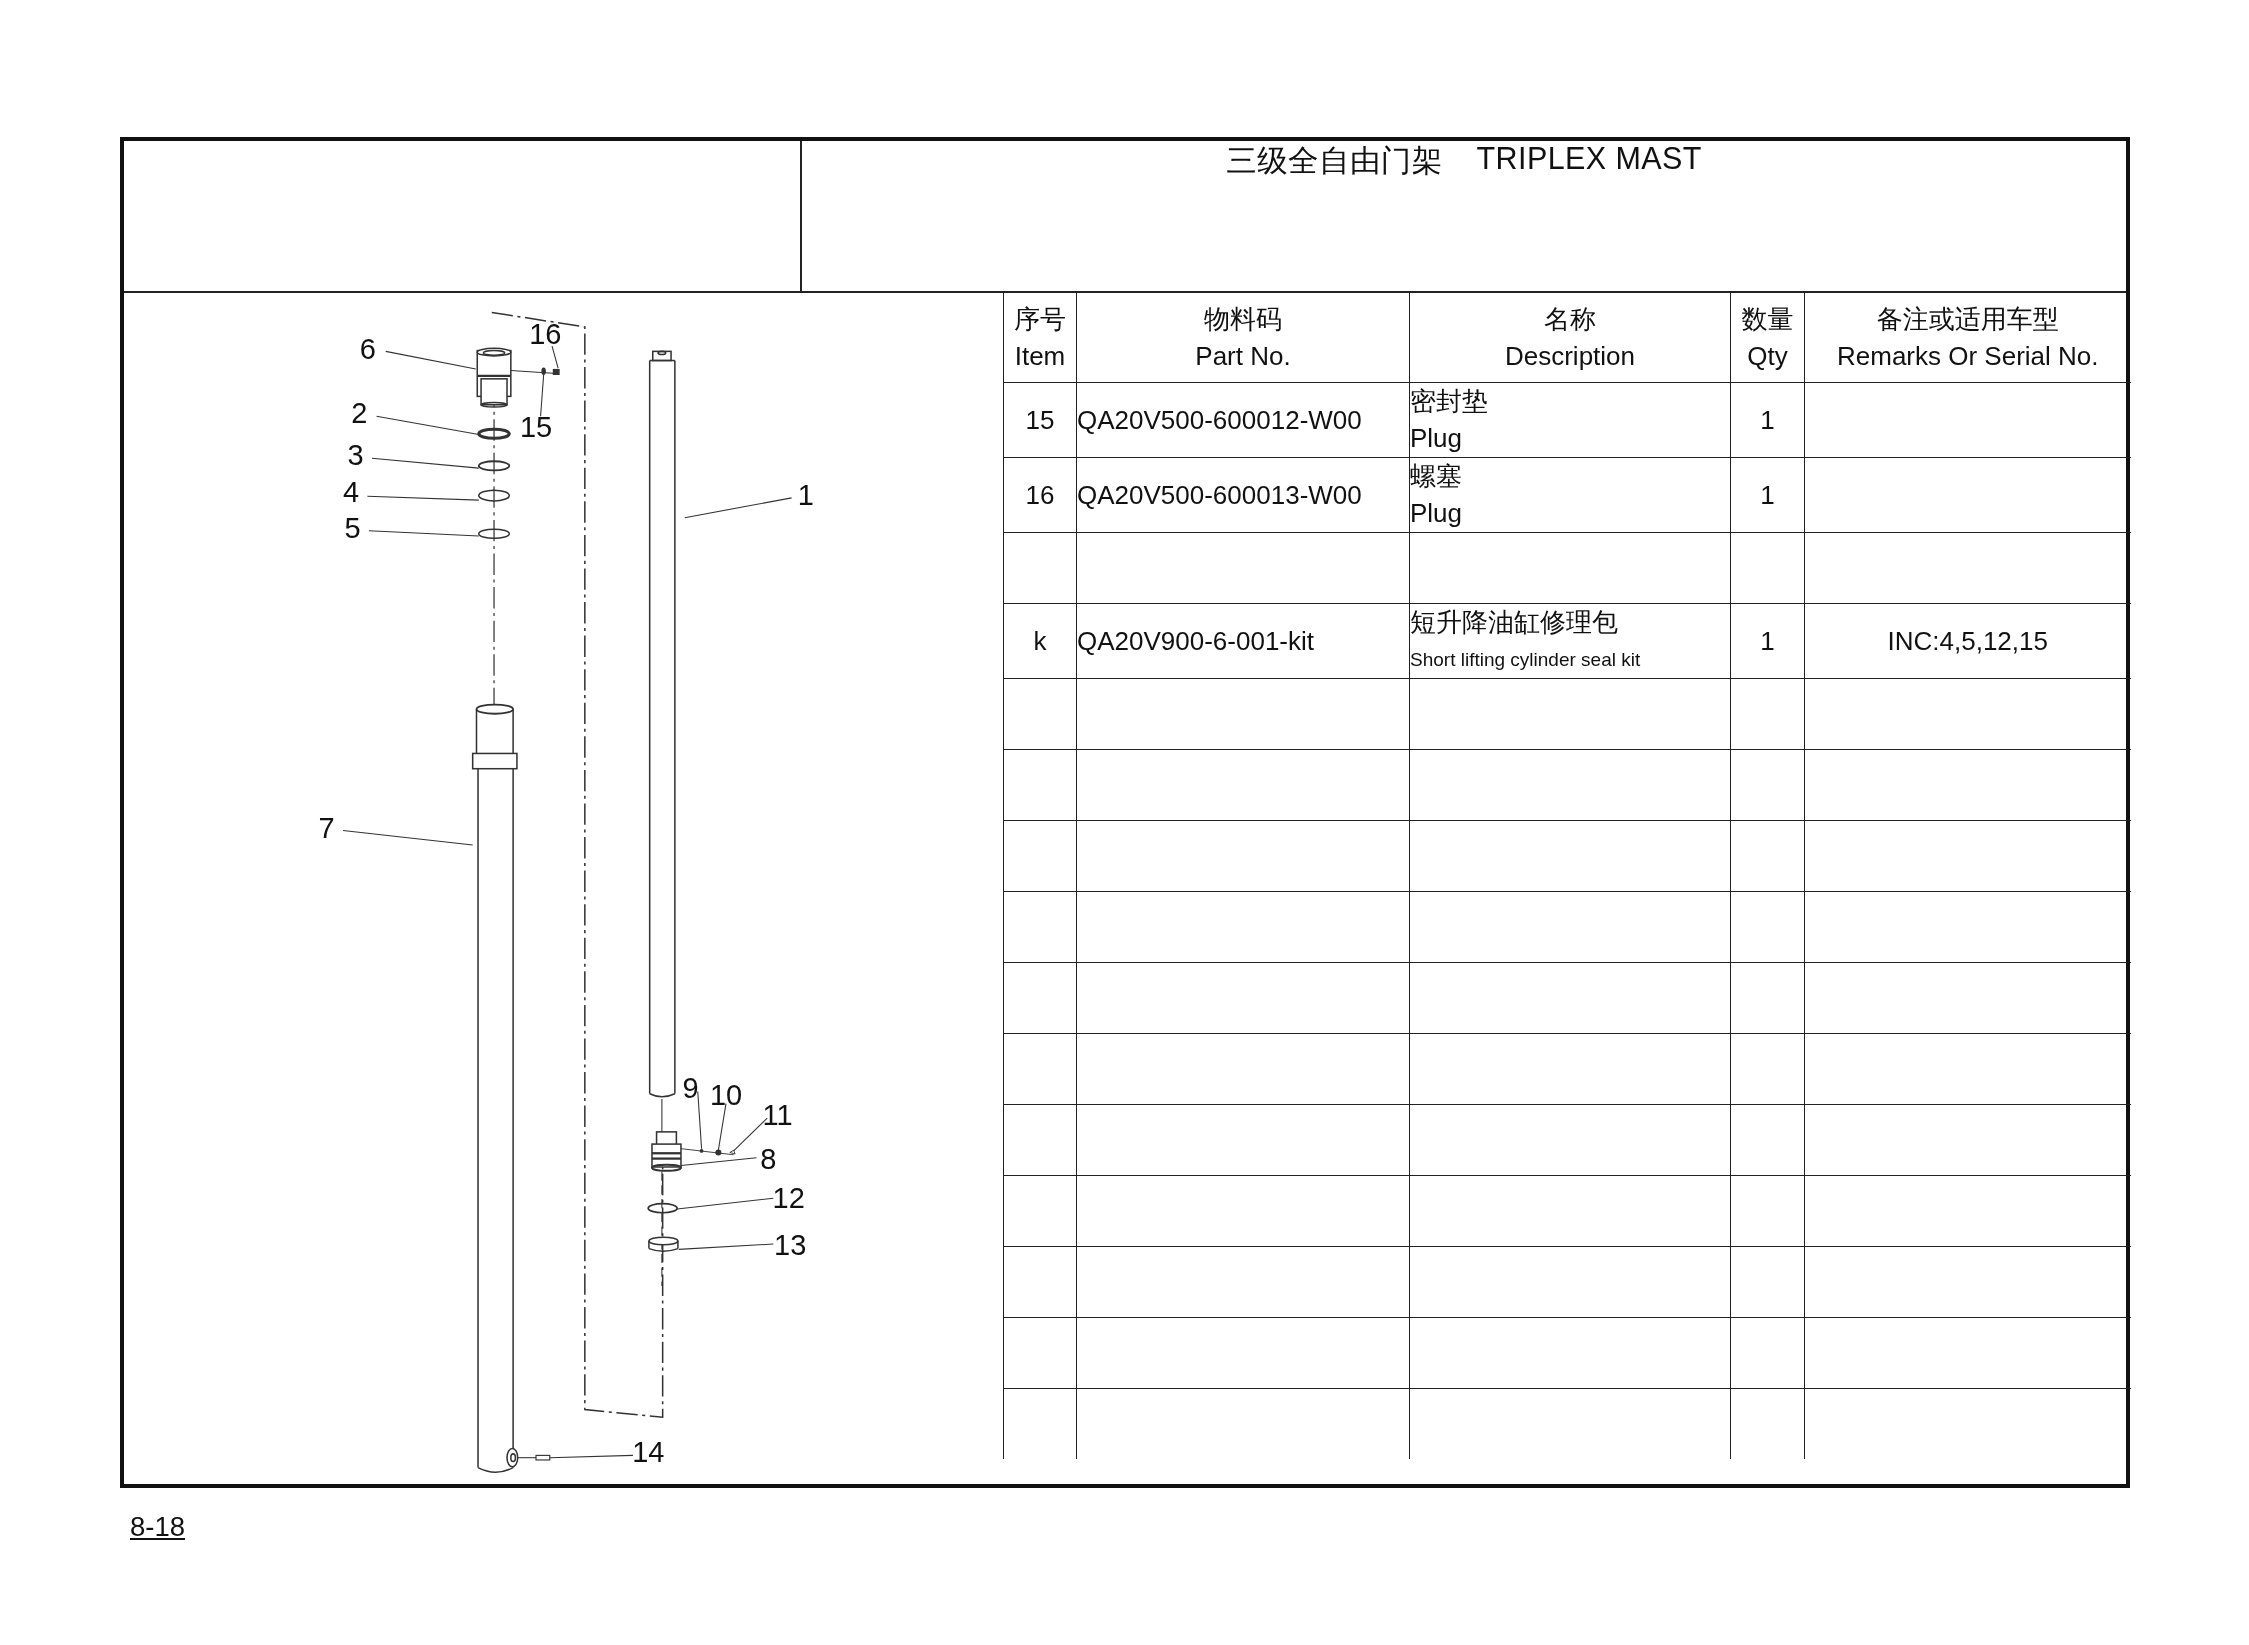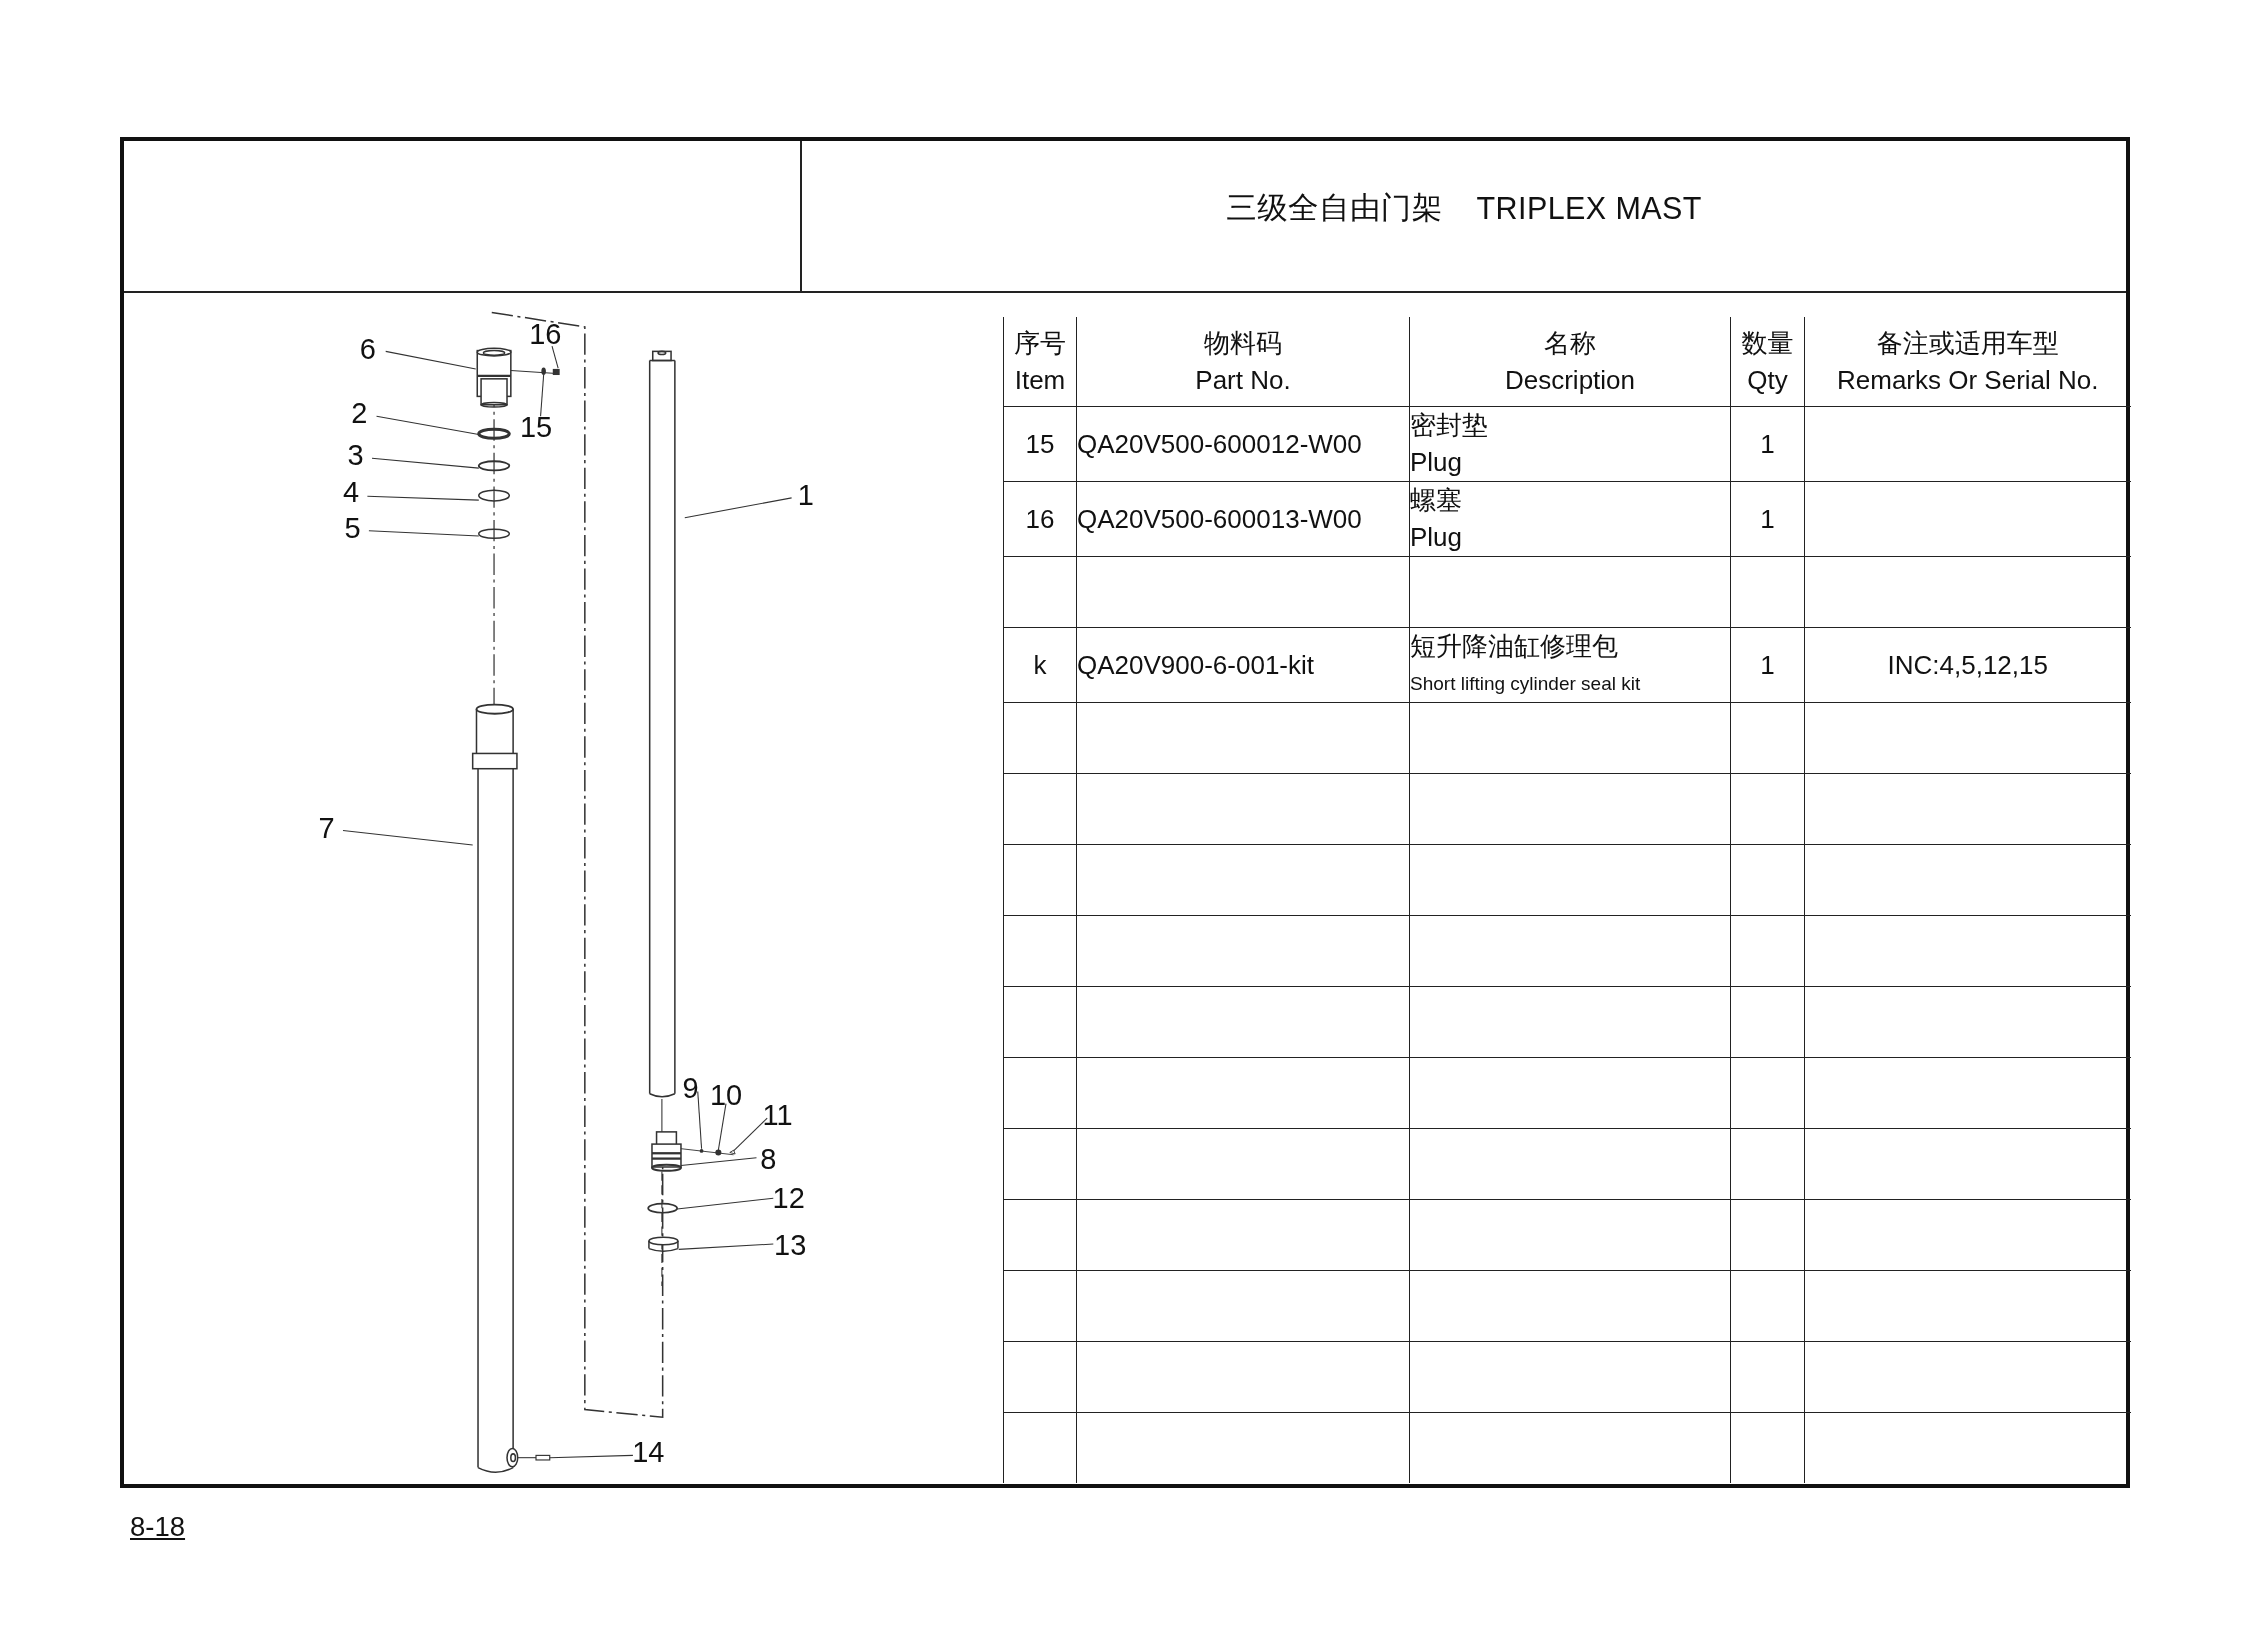--- a/index.html
+++ b/index.html
@@ -9,26 +9,26 @@
            border:4.6px solid #111; box-sizing:border-box; }
   .hdr-line { position:absolute; left:0; right:0; top:150px; height:1.5px; background:#222; }
   .hdr-vline { position:absolute; left:676px; top:0; width:1.5px; height:152px; background:#222; }
   .title-box { position:absolute; left:23px; top:29px; }
   .title-row { display:flex; align-items:baseline; font-size:30.5px; line-height:46px; white-space:nowrap; }
   .title-row .num { width:177px; font-weight:bold; }
   .title-row .cn-num { width:177px; font-weight:bold; }
   .title-row .cn { font-weight:normal; }
   .title-row .en { font-weight:bold; }
   .section-title { position:absolute; left:678px; right:0; top:0; height:135px;
-                   display:flex; align-items:center; justify-content:center;
+                   display:flex; align-items:flex-start; justify-content:center;
                    font-size:30.5px; letter-spacing:0.4px; }
   .section-title .gap { display:inline-block; width:34px; }
   .drawing { position:absolute; left:0; top:152px; width:882px; height:1191px; }
   .parts-table { position:absolute; left:879px; top:152px; right:0; bottom:0;
-                 border-collapse:collapse;margin-top:24px; }
+                 border-collapse:collapse; }
   table.pt { border-collapse:collapse; width:1126px; table-layout:fixed; }
   table.pt td, table.pt th { border:1.5px solid #222; padding:0; font-weight:normal;
        font-size:26px; height:70px; vertical-align:middle; }
   table.pt th { height:89px; text-align:center; line-height:37px; }
   table.pt th:first-child, table.pt td:first-child { border-left:1.5px solid #222; }
   table.pt tr:first-child th { border-top:none; }
   table.pt th:last-child, table.pt td:last-child { border-right:none; }
   table.pt tr:last-child td { border-bottom:none; }
   td.c { text-align:center; }
   td.pn { padding-left:17px; text-align:left; white-space:nowrap; }

